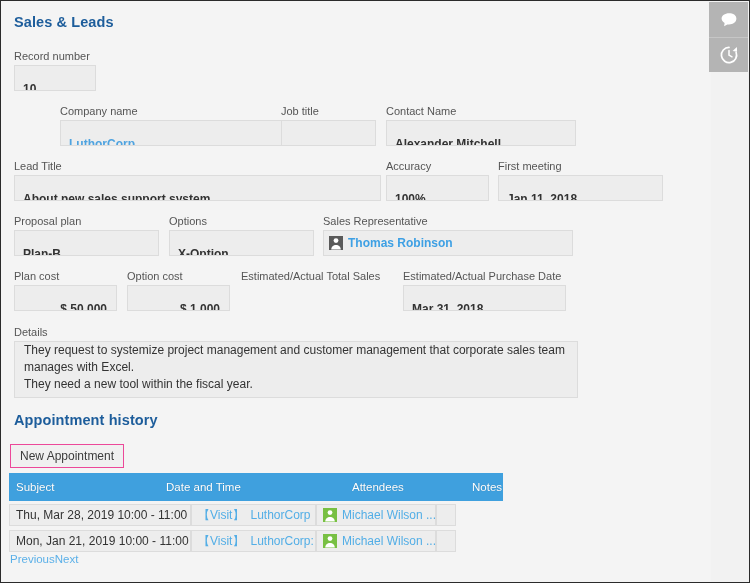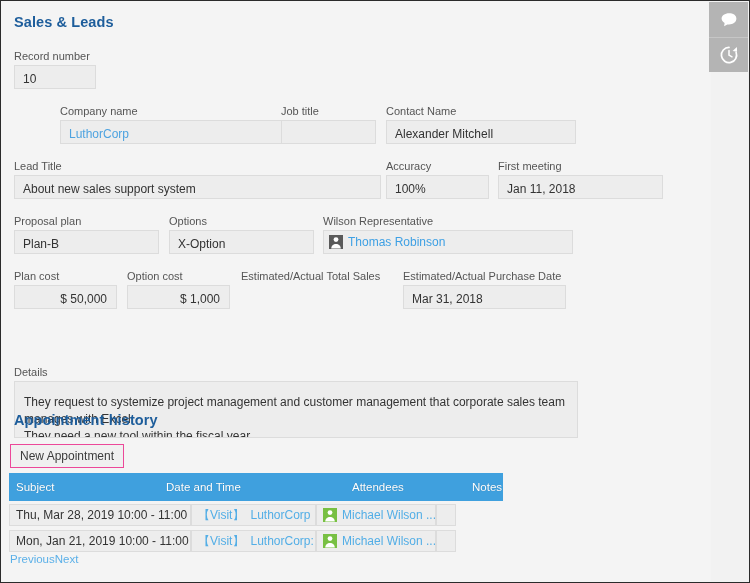--- a/index.html
+++ b/index.html
@@ -67,38 +67,39 @@
   }
   .box {
     display: block;
     width: 100%;
     height: 24px;
     line-height: 22px;
     background: #ededed;
     border: 1px solid #dcdcdc;
     font-size: 12px;
     color: #333;
-    padding: 2px 8px;
+    padding: 12px 8px;
     white-space: nowrap;
     overflow: hidden;
+    font-weight: bold;
   }
   .box.link  { color: #4ea3e0; }
   .box.num   { text-align: right; padding-right: 9px; }
   .box.empty { color: transparent; }
   .box.withicon { padding-left: 5px; display: flex; align-items: center; gap: 5px; }
   .box.withicon .nm { color: #3ea0e4; font-size: 12px; }
 
   .details-box {
     width: 100%;
     height: 57px;
     background: #ededed;
     border: 1px solid #dcdcdc;
     font-size: 12px;
     color: #333;
-    padding: 12px 9px;
+    padding: 0 9px;
     line-height: 17px;
     white-space: pre-line;
     overflow: hidden;
   }
 
   
   .ava {
     width: 14px; height: 14px;
     flex: 0 0 14px;
     display: inline-flex;
@@ -237,21 +238,21 @@
       <span class="lbl">Options</span>
       <span class="box">X-Option</span>
     </div>
 
     <div class="fld" style="left:13px; top:214px; width:145px;">
       <span class="lbl">Proposal plan</span>
       <span class="box">Plan-B</span>
     </div>
 
     <div class="fld" style="left:322px; top:214px; width:250px;">
-      <span class="lbl">Wilson Representative</span>
+      <span class="lbl">Sales Representative</span>
       <span class="box withicon">
         <span class="ava gray">
           <svg width="14" height="14" viewBox="0 0 14 14">
             <circle cx="7" cy="4.6" r="2.4" fill="#fff"></circle>
             <path d="M2.2 13.5c0-2.7 2.1-4.6 4.8-4.6s4.8 1.9 4.8 4.6z" fill="#fff"></path>
           </svg>
         </span>
         <span class="nm">Thomas Robinson</span>
       </span>
     </div>
@@ -268,21 +269,21 @@
 
     <div class="fld" style="left:240px; top:269px; width:153px;">
       <span class="lbl">Estimated/Actual Total Sales</span>
     </div>
 
     <div class="fld" style="left:402px; top:269px; width:163px;">
       <span class="lbl">Estimated/Actual Purchase Date</span>
       <span class="box">Mar 31, 2018</span>
     </div>
 
-    <div class="fld" style="left:13px; top:325px; width:564px;margin-top:40px;">
+    <div class="fld" style="left:13px; top:325px; width:564px;">
       <span class="lbl">Details</span>
       <div class="details-box">They request to systemize project management and customer management that corporate sales team manages with Excel.
 They need a new tool within the fiscal year.</div>
     </div>
 
     <div class="section-title" id="title-appt">Appointment history</div>
 
     <button class="btn" style="left:9px; top:443px;">New Appointment</button>
 
     <div class="grid">

